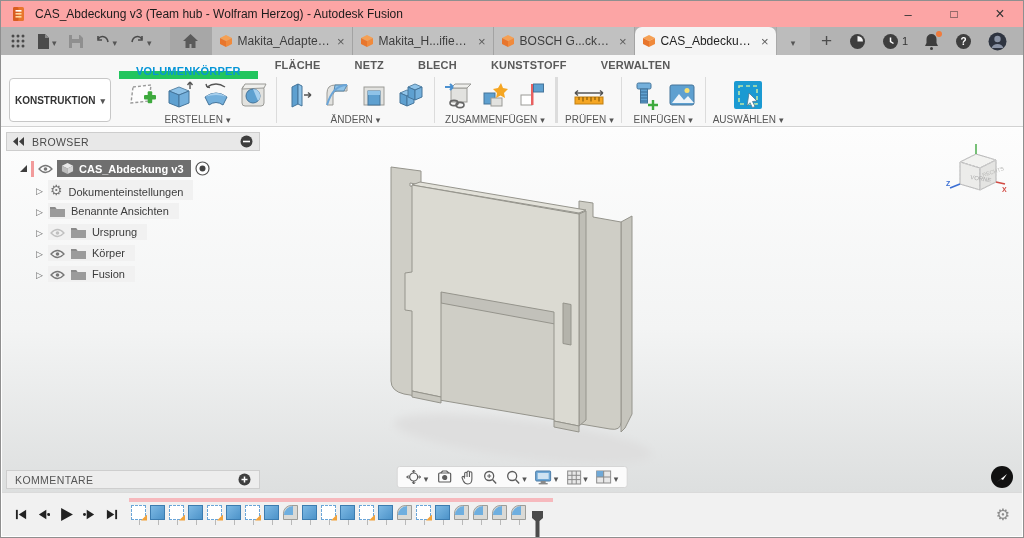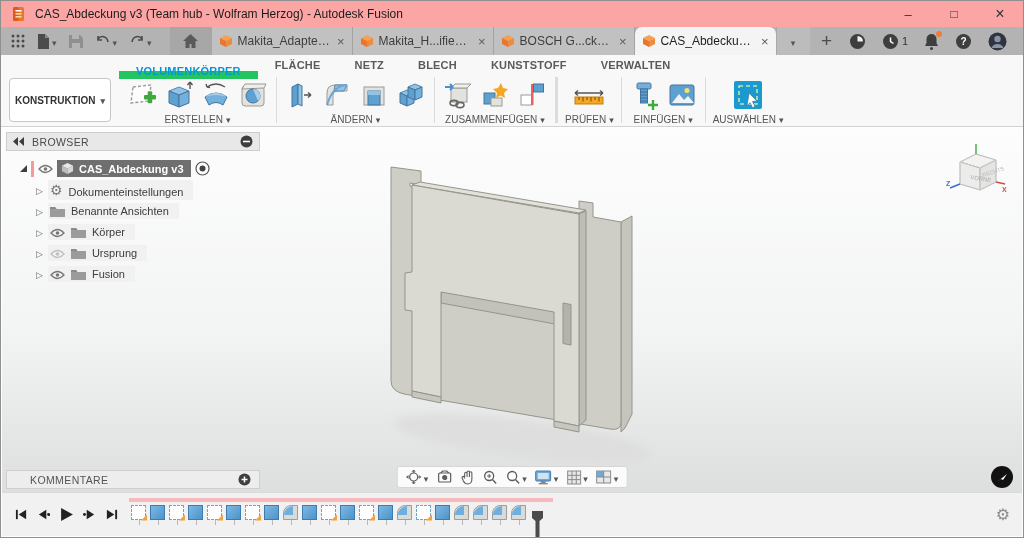--- a/index.html
+++ b/index.html
@@ -73,21 +73,21 @@
 
   
   .model{position:absolute;left:358px;top:12px;width:322px;height:334px;}
 
   
   .navbar{position:absolute;left:50%;transform:translateX(-50%);bottom:4px;height:22px;background:#fbfbfb;border:1px solid #d6d6d6;border-radius:3px;display:flex;align-items:center;padding:0 8px;gap:8px;}
   .nav-btn{display:flex;align-items:center;gap:2px;color:#5c5c5c;}
 
   
   .comments{position:absolute;left:4px;bottom:3px;width:254px;height:19px;background:#ededed;border:1px solid #cecece;display:flex;align-items:center;padding:0 8px;font-size:10.5px;color:#555;letter-spacing:.4px;}
-  .comments .b-title{flex:1;margin-left:15px;}
+  .comments .b-title{flex:1;}
 
   
   .assistant{position:absolute;right:9px;bottom:4px;width:22px;height:22px;border-radius:50%;background:#111;display:flex;align-items:center;justify-content:center;}
 
   
   .timeline{position:absolute;left:1px;right:1px;bottom:1px;height:44px;background:#f1f1f1;border-top:1px solid #dadada;display:flex;align-items:center;}
   .tl-controls{display:flex;align-items:center;gap:9px;padding:0 13px;color:#222;}
   .tl-track{position:relative;display:flex;align-items:flex-start;gap:4px;padding-top:8px;height:36px;}
   .tl-bar{position:absolute;top:1px;left:-2px;width:calc(100% + 12px);height:4px;background:#f6b9bd;}
   .tl-item{width:15px;height:15px;position:relative;}
@@ -464,42 +464,42 @@
               <path d="M0 2 h5 l1.5 2 H15 v8 H0 z" fill="#9b9b9b"></path>
               <path d="M0 2 h5 l1.5 2 H0z" fill="#8a8a8a"></path>
             </svg>
           <span>Benannte Ansichten</span>
         </span>
       </div>
       <div class="b-row">
         <span class="exp"></span>
         <span class="rowbg">
           <svg width="15" height="10" viewBox="0 0 15 10">
-              <path d="M1 5 q6.5 -7 13 0 q-6.5 7 -13 0z" fill="none" stroke="#777" stroke-width="1.3"></path>
-              <circle cx="7.5" cy="5" r="1.8" fill="#777"></circle>
+              <path d="M1 5 q6.5 -7 13 0 q-6.5 7 -13 0z" fill="none" stroke="#c0c0c0" stroke-width="1.3"></path>
+              <circle cx="7.5" cy="5" r="1.8" fill="#c0c0c0"></circle>
             </svg>
           <svg width="15" height="12" viewBox="0 0 15 12">
               <path d="M0 2 h5 l1.5 2 H15 v8 H0 z" fill="#9b9b9b"></path>
               <path d="M0 2 h5 l1.5 2 H0z" fill="#8a8a8a"></path>
             </svg>
-          <span>Körper</span>
+          <span>Ursprung</span>
         </span>
       </div>
       <div class="b-row">
         <span class="exp"></span>
         <span class="rowbg">
           <svg width="15" height="10" viewBox="0 0 15 10">
-              <path d="M1 5 q6.5 -7 13 0 q-6.5 7 -13 0z" fill="none" stroke="#c0c0c0" stroke-width="1.3"></path>
-              <circle cx="7.5" cy="5" r="1.8" fill="#c0c0c0"></circle>
+              <path d="M1 5 q6.5 -7 13 0 q-6.5 7 -13 0z" fill="none" stroke="#777" stroke-width="1.3"></path>
+              <circle cx="7.5" cy="5" r="1.8" fill="#777"></circle>
             </svg>
           <svg width="15" height="12" viewBox="0 0 15 12">
               <path d="M0 2 h5 l1.5 2 H15 v8 H0 z" fill="#9b9b9b"></path>
               <path d="M0 2 h5 l1.5 2 H0z" fill="#8a8a8a"></path>
             </svg>
-          <span>Ursprung</span>
+          <span>Körper</span>
         </span>
       </div>
       <div class="b-row">
         <span class="exp"></span>
         <span class="rowbg">
           <svg width="15" height="10" viewBox="0 0 15 10">
               <path d="M1 5 q6.5 -7 13 0 q-6.5 7 -13 0z" fill="none" stroke="#777" stroke-width="1.3"></path>
               <circle cx="7.5" cy="5" r="1.8" fill="#777"></circle>
             </svg>
           <svg width="15" height="12" viewBox="0 0 15 12">

